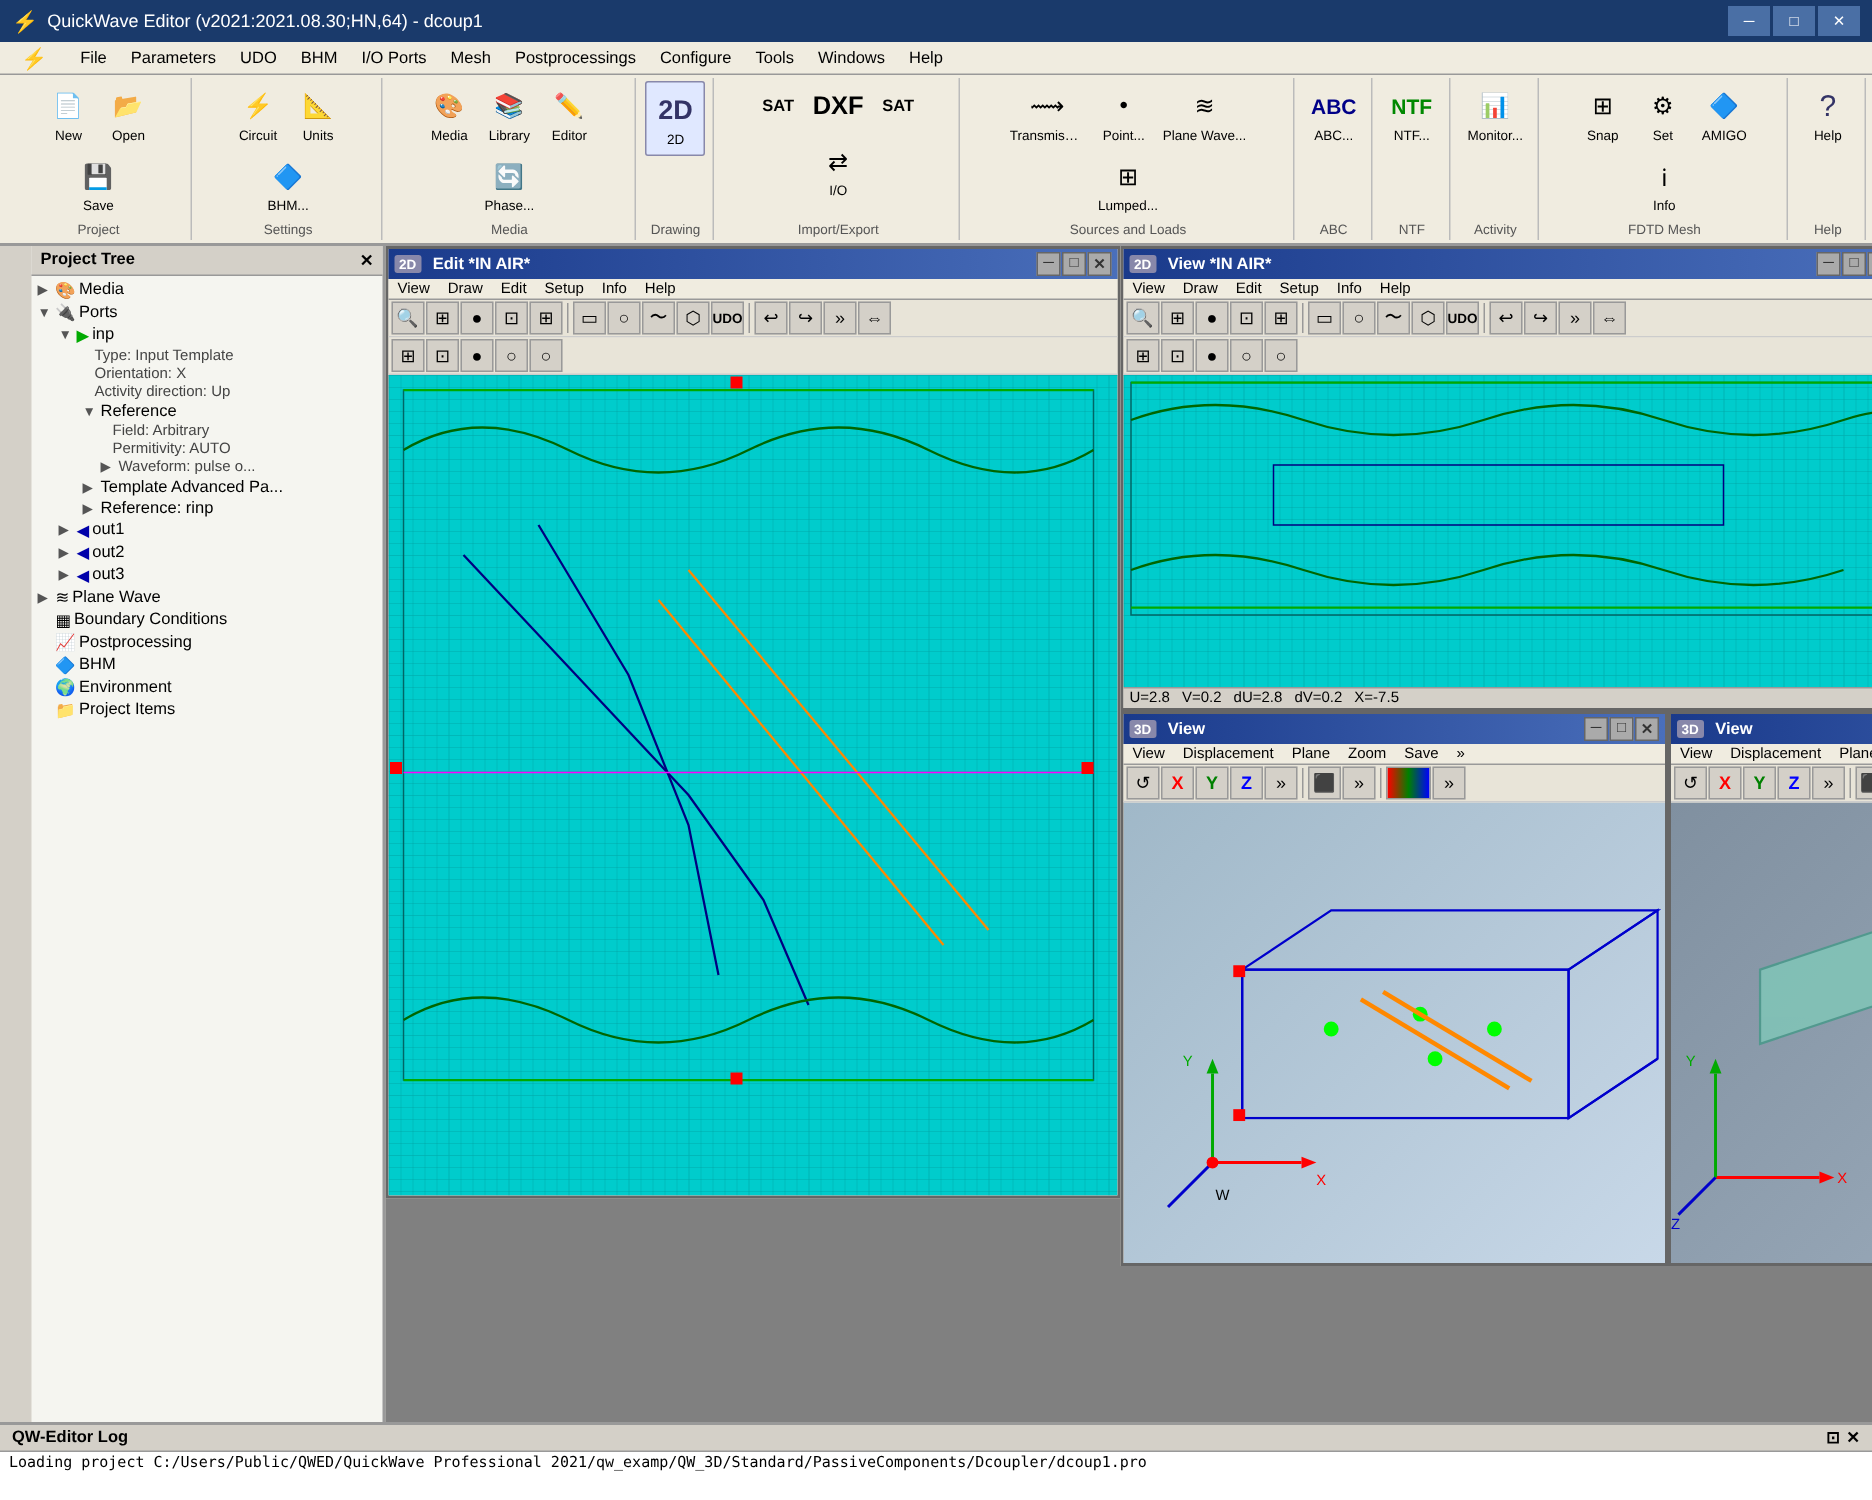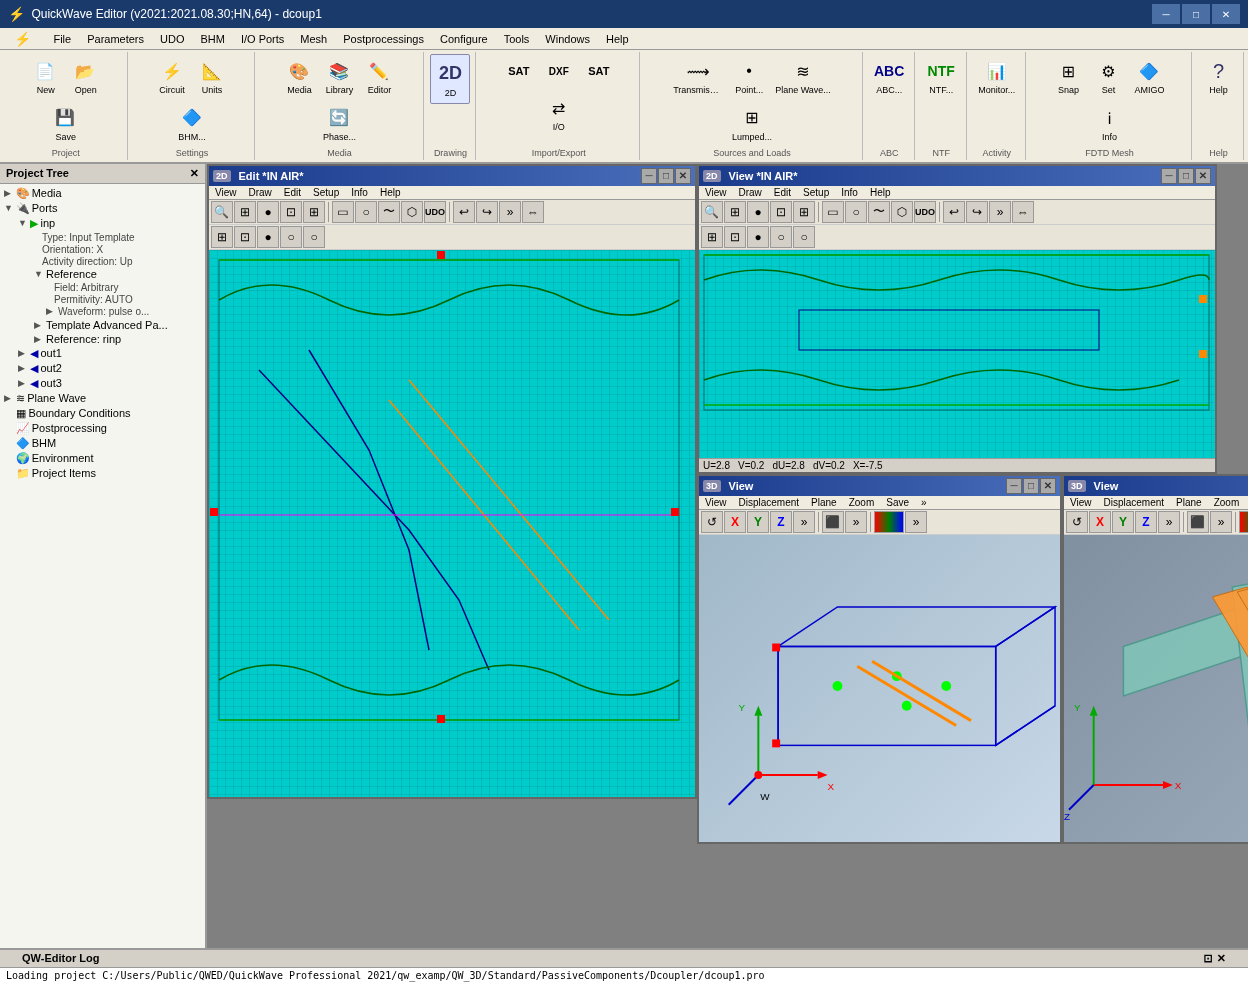--- a/index.html
+++ b/index.html
@@ -25,21 +25,21 @@
     .ribbon-group-label { font-size: 9px; color: #555; margin-top: auto; padding-top: 2px; }
     .ribbon-buttons { display: flex; gap: 2px; flex-wrap: wrap; justify-content: center; align-items: center; }
     .ribbon-btn { display: flex; flex-direction: column; align-items: center; justify-content: center; padding: 2px 4px; cursor: pointer; border: 1px solid transparent; border-radius: 2px; min-width: 36px; font-size: 9px; gap: 1px; }
     .ribbon-icon { width: 28px; height: 28px; display: flex; align-items: center; justify-content: center; font-size: 16px; }
     .ribbon-btn-label { font-size: 9px; text-align: center; line-height: 1.1; }
 
     
     #main { display: flex; height: calc(1000px - 28px - 22px - 84px - 22px - 60px); }
 
     
-    #project-tree { width: 207px; background: #f5f5f0; border-right: 2px solid #999; display: flex; flex-direction: column; }
+    #project-tree { width: 236px; background: #f5f5f0; border-right: 2px solid #999; display: flex; flex-direction: column; margin-left: 21px; }
     #project-tree-header { background: #d4d0c8; padding: 3px 6px; font-weight: bold; font-size: 11px; border-bottom: 1px solid #999; display: flex; justify-content: space-between; align-items: center; }
     #project-tree-content { flex: 1; overflow-y: auto; padding: 2px; }
     .tree-item { display: flex; align-items: center; padding: 1px 2px; cursor: pointer; gap: 2px; }
     .tree-item .expander { width: 10px; font-size: 9px; color: #555; }
     .tree-item .icon { font-size: 11px; }
     .tree-item .label { font-size: 11px; }
     .tree-item-sub { padding-left: 8px; font-size: 10px; color: #444; padding-top: 1px; }
 
     
     #content { flex: 1; background: #808080; position: relative; overflow: hidden; }
@@ -54,21 +54,21 @@
     .win-menubar span { padding: 1px 6px; font-size: 10px; cursor: pointer; }
     .win-toolbar { background: #e8e4d8; border-bottom: 1px solid #ccc; display: flex; align-items: center; padding: 1px 2px; gap: 1px; flex-wrap: wrap; }
     .win-toolbar2 { background: #e8e4d8; border-bottom: 1px solid #ccc; display: flex; align-items: center; padding: 1px 2px; gap: 1px; }
     .tb-btn { width: 22px; height: 22px; background: #d4d0c8; border: 1px solid #999; cursor: pointer; display: flex; align-items: center; justify-content: center; font-size: 12px; }
     .tb-sep { width: 1px; height: 20px; background: #999; margin: 0 2px; }
     .win-canvas { flex: 1; overflow: hidden; }
     .win-statusbar { background: #d4d0c8; border-top: 1px solid #999; padding: 1px 4px; font-size: 10px; display: flex; gap: 8px; }
 
     
     #logarea { background: #fff; border-top: 2px solid #999; height: 60px; display: flex; flex-direction: column; }
-    #logarea-header { background: #d4d0c8; padding: 2px 22px; font-size: 11px; font-weight: bold; border-bottom: 1px solid #999; display: flex; justify-content: space-between; text-align: right; }
+    #logarea-header { background: #d4d0c8; padding: 2px 8px; font-size: 11px; font-weight: bold; border-bottom: 1px solid #999; display: flex; justify-content: space-between; text-align: right; }
     #logarea-content { flex: 1; overflow-y: auto; padding: 2px 6px; font-size: 10px; font-family: monospace; }
 
     
     .grid-cyan { 
       background-color: #00cccc;
       background-image: 
         linear-gradient(rgba(0,180,180,0.5) 1px, transparent 1px),
         linear-gradient(90deg, rgba(0,180,180,0.5) 1px, transparent 1px),
         linear-gradient(rgba(0,150,150,0.3) 1px, transparent 1px),
         linear-gradient(90deg, rgba(0,150,150,0.3) 1px, transparent 1px);
@@ -178,21 +178,21 @@
       <div class="ribbon-group-label">Drawing</div>
     </div>
 
     <div class="ribbon-group">
       <div class="ribbon-buttons">
         <div class="ribbon-btn">
           <div class="ribbon-icon" style="font-size:11px; font-weight:bold;">SAT</div>
           <div class="ribbon-btn-label"></div>
         </div>
         <div class="ribbon-btn">
-          <div class="ribbon-icon" style="font-size:10px; font-weight:bold;">DXF</div>
+          <div class="ribbon-icon" style="font-size:17px; font-weight:bold;">DXF</div>
           <div class="ribbon-btn-label"></div>
         </div>
         <div class="ribbon-btn">
           <div class="ribbon-icon" style="font-size:11px; font-weight:bold;">SAT</div>
           <div class="ribbon-btn-label"></div>
         </div>
         <div class="ribbon-btn">
           <div class="ribbon-icon">⇄</div>
           <div class="ribbon-btn-label">I/O</div>
         </div>

